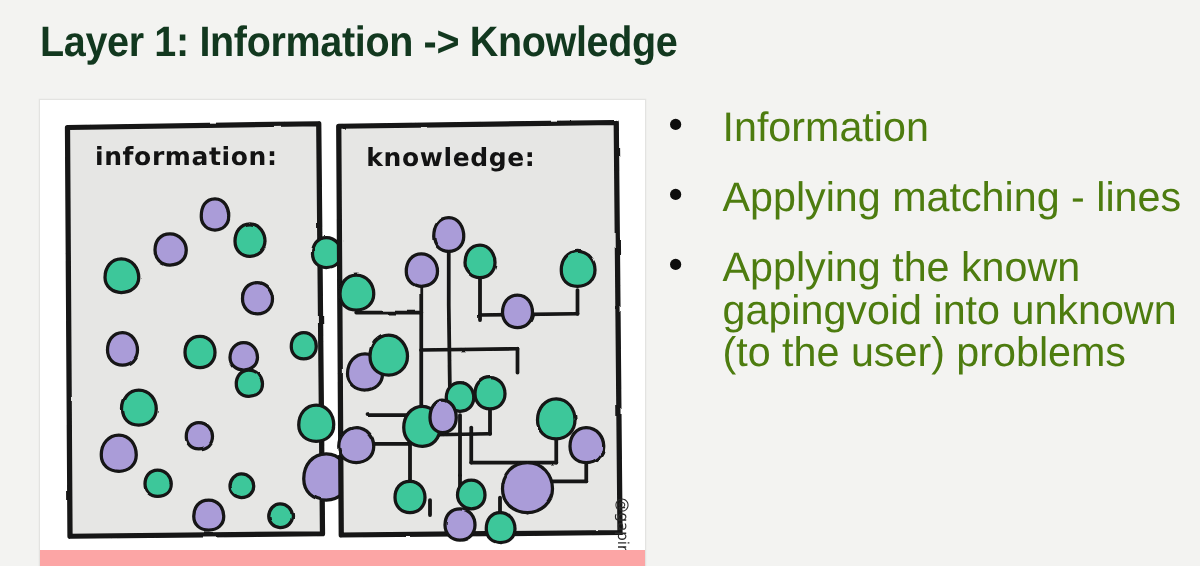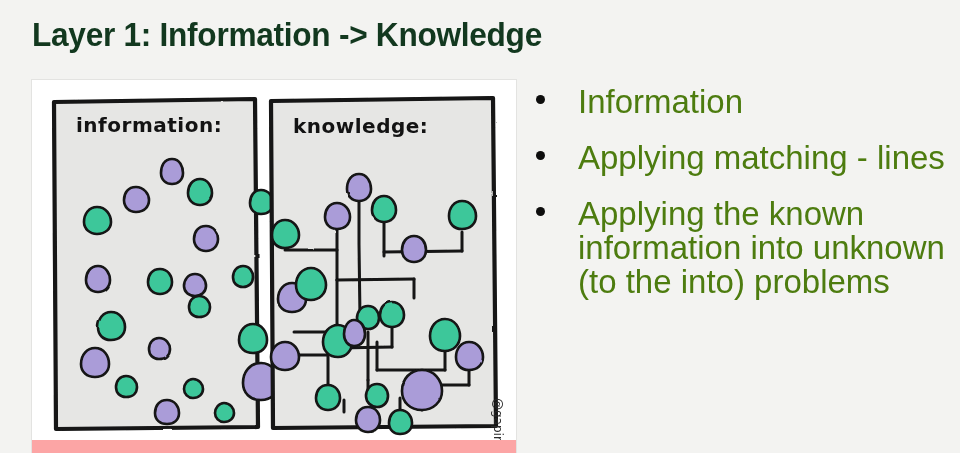--- a/index.html
+++ b/index.html
@@ -216,18 +216,18 @@
       <span class="bullet-text">Information</span>
     </div>
 
     <div class="bullet-row">
       <span class="bullet-dot"></span>
       <span class="bullet-text">Applying matching - lines</span>
     </div>
 
     <div class="bullet-row">
       <span class="bullet-dot"></span>
-      <span class="bullet-text">Applying the known information into unknown (to the into) problems</span>
+      <span class="bullet-text">Applying the known gapingvoid into unknown (to the user) problems</span>
     </div>
 
   </div>
 
 </div>
 
 </body></html>

